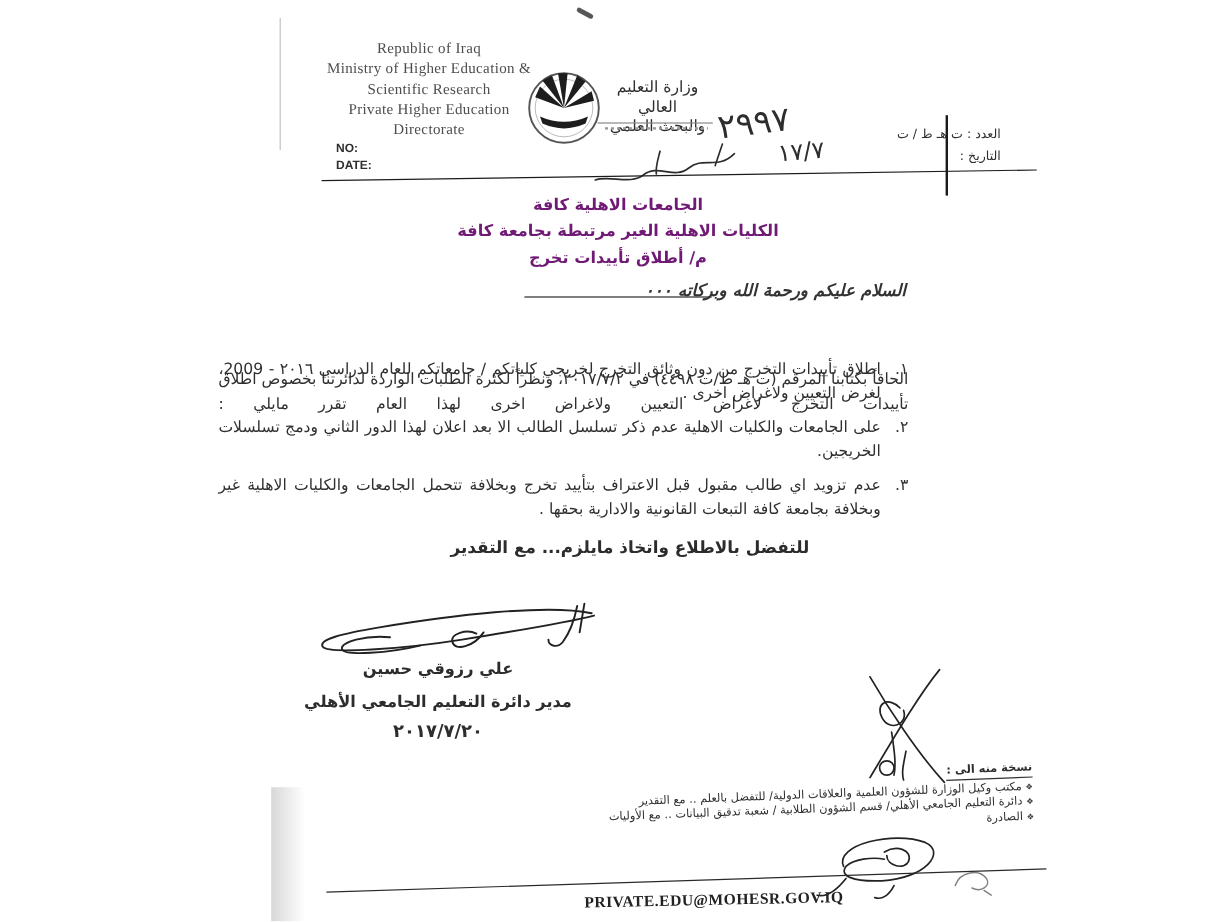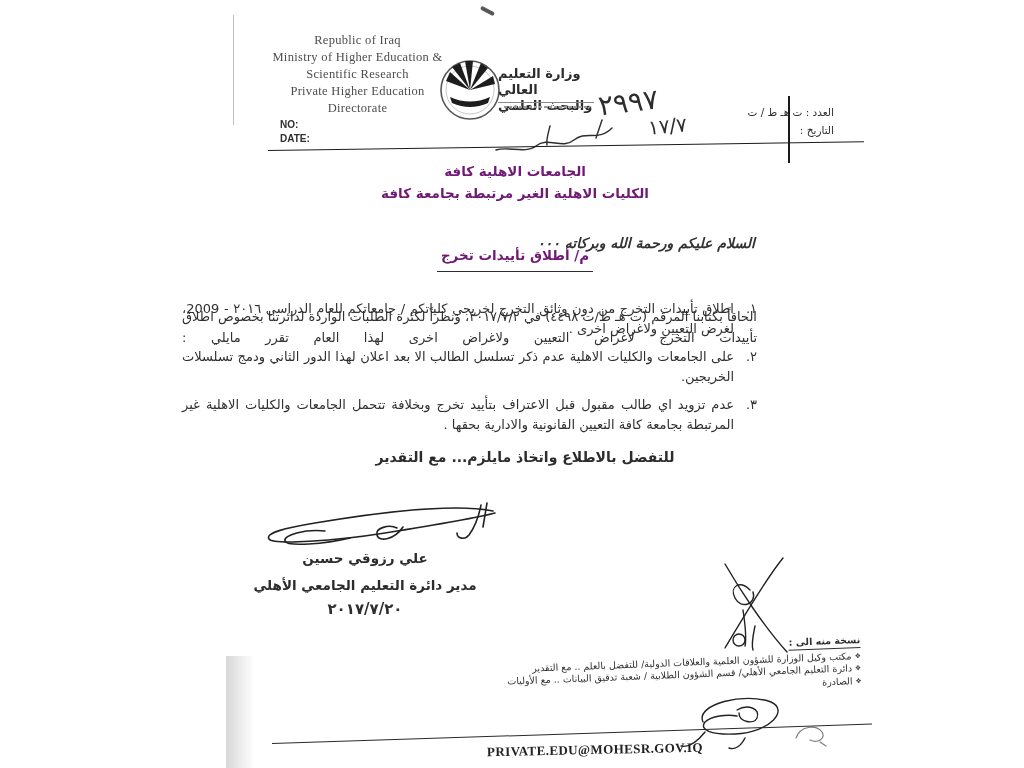--- a/index.html
+++ b/index.html
@@ -15,40 +15,40 @@
     color:#4d4d4d;letter-spacing:.3px;
   }
   .no-date{left:280px;top:118px;font-family:"Liberation Sans",sans-serif;
     font-size:10px;font-weight:bold;color:#2e2e2e;line-height:14px;}
   .hdr-ar{
     left:645px;top:24px;width:200px;text-align:center;direction:rtl;
     font-size:11px;font-weight:bold;line-height:14.5px;color:#333333;
   }
   .emblem{left:430px;top:50px;}
   .emblem-text{
-    left:498px;top:66px;width:100px;direction:rtl;text-align:left;
-    font-size:13px;font-weight:bold;line-height:16px;color:#2d2d2d;
+    left:498px;top:66px;width:100px;direction:rtl;text-align:center;
+    font-size:13px;font-weight:normal;line-height:16px;color:#2d2d2d;
   }
   .emblem-rule{left:498px;top:102px;width:96px;height:1px;background:#8a8a8a;}
   .emblem-micro{left:504px;top:106px;width:86px;height:2px;
     background:repeating-linear-gradient(90deg,#9a9a9a 0 3px,transparent 3px 5px);}
   
   .ref-labels{left:742px;top:103px;width:92px;direction:rtl;text-align:right;
     font-size:10.5px;line-height:18px;color:#2e2e2e;white-space:nowrap;}
   .hand{font-family:"DejaVu Sans",sans-serif;color:#2d2d2d;}
   .hw-number{left:598px;top:86px;font-size:28px;letter-spacing:4px;
     transform:rotate(-7deg);font-weight:500;}
   .hw-date{left:648px;top:114px;font-size:20px;letter-spacing:3px;
     transform:rotate(-5deg);}
   .rule-top{left:268px;top:150px;width:596px;border-top:1.6px solid #1c1c1c;
     transform:rotate(-.85deg);transform-origin:left center;}
   
   .addr{left:330px;top:160px;width:370px;text-align:center;direction:rtl;
     font-size:13.5px;font-weight:bold;line-height:22px;color:#701a75;}
-  .subject{display:inline-block;border-bottom:1.6px solid #2c2c2c;padding:0 4px 5px;margin-top:40px;}
+  .subject{display:inline-block;border-bottom:1.6px solid #2c2c2c;padding:0 4px 21px;}
   .salutation{left:455px;top:235px;width:300px;direction:rtl;text-align:right;
     font-size:14px;font-weight:bold;font-style:italic;color:#333;}
   
   .body-intro{left:182px;top:258px;width:575px;direction:rtl;
     text-align:justify;text-align-last:justify;
     font-size:13px;line-height:21px;color:#2f2f2f;margin-top:48px;}
   .list{left:182px;top:299px;width:575px;direction:rtl;font-size:13px;
     line-height:20px;color:#2f2f2f;}
   .li{display:flex;gap:5px;margin-bottom:8px;}
   .li .num{flex:0 0 18px;}
@@ -154,21 +154,21 @@
     <div class="li">
       <span class="num">١.</span>
       <span class="txt">اطلاق تأييدات التخرج من دون وثائق التخرج لخريجي كلياتكم / جامعاتكم للعام الدراسي ٢٠١٦ - 2009، لغرض التعيين ولاغراض اخرى .</span>
     </div>
     <div class="li">
       <span class="num">٢.</span>
       <span class="txt">على الجامعات والكليات الاهلية عدم ذكر تسلسل الطالب الا بعد اعلان لهذا الدور الثاني ودمج تسلسلات الخريجين.</span>
     </div>
     <div class="li">
       <span class="num">٣.</span>
-      <span class="txt">عدم تزويد اي طالب مقبول قبل الاعتراف بتأييد تخرج وبخلافة تتحمل الجامعات والكليات الاهلية غير المرتبطة بجامعة كافة التعيين القانونية والادارية بحقها .</span>
+      <span class="txt">عدم تزويد اي طالب مقبول قبل الاعتراف بتأييد تخرج وبخلافة تتحمل الجامعات والكليات الاهلية غير وبخلافة بجامعة كافة التبعات القانونية والادارية بحقها .</span>
     </div>
   </div>
 
   <div class="abs closing">للتفضل بالاطلاع واتخاذ مايلزم... مع التقدير</div>
 
   <svg class="abs" style="left:255px;top:497px;" width="260" height="60" viewBox="0 0 260 60" fill="none" stroke="#222" stroke-width="1.6" stroke-linecap="round">
     <path d="M238 14 C200 6 120 16 60 26 C30 31 10 36 14 42 C18 48 80 44 130 36 C180 28 225 20 240 16"></path>
     <path d="M70 34 C50 32 28 38 30 44 C32 50 70 47 95 41"></path>
     <path d="M148 30 C140 42 124 46 122 38 C120 31 134 27 142 31"></path>
     <path d="M226 8 C224 18 220 30 214 38 C210 43 202 42 202 36"></path>

